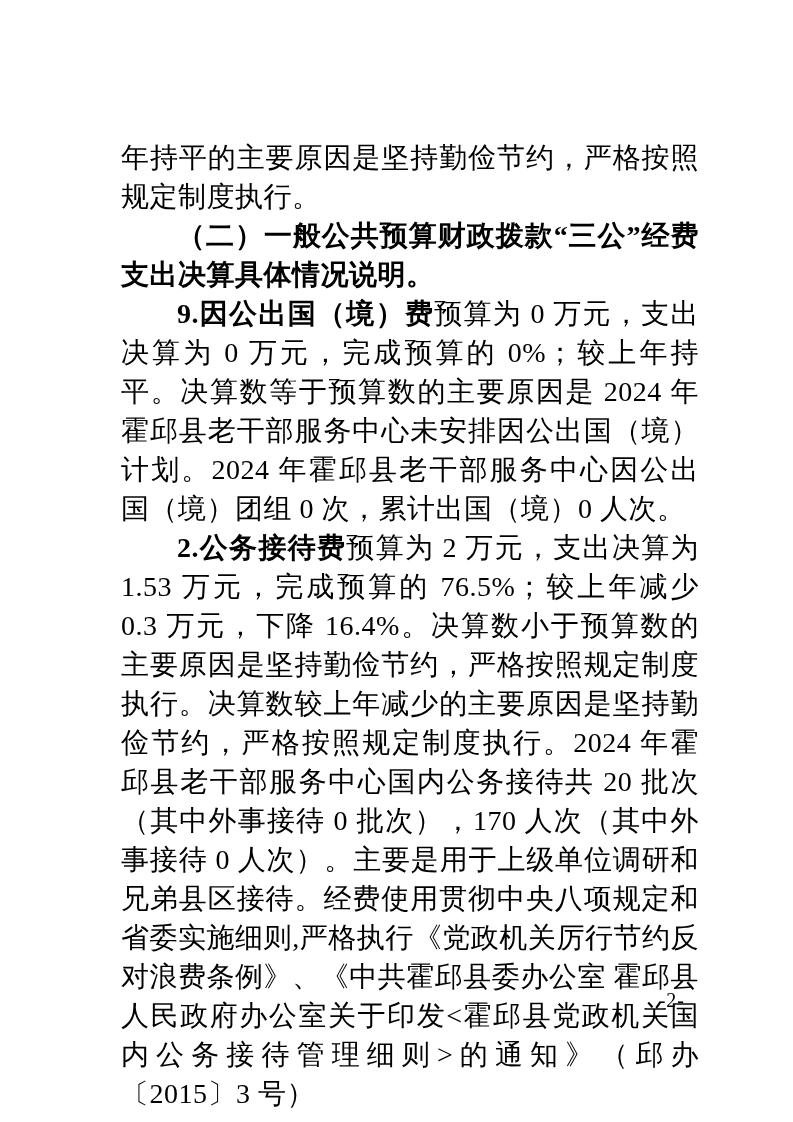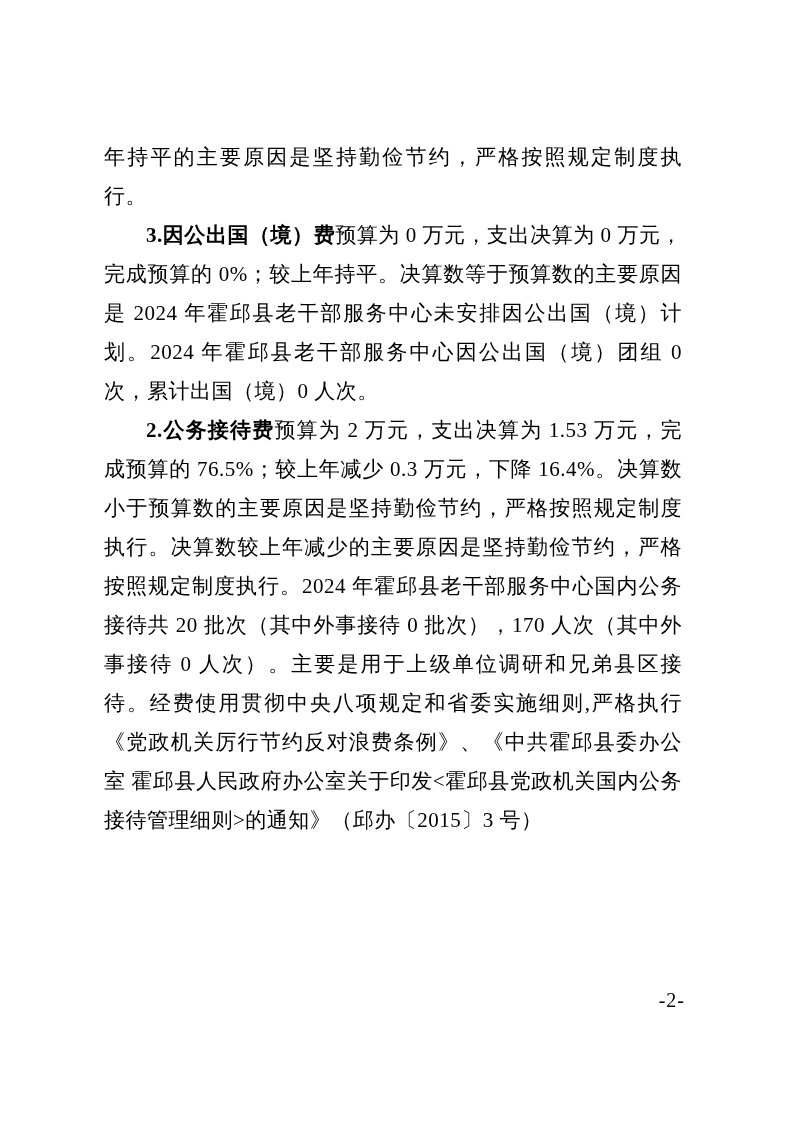--- a/index.html
+++ b/index.html
@@ -19,23 +19,23 @@
     position: absolute;
     top: 0;
     left: 0;
     width: 793px;
     height: 1122px;
     background: #ffffff;
   }
   .doc-body {
     position: absolute;
     top: 138px;
-    left: 104px;
+    left: 121px;
     width: 578px;
-    font-size: 21px;
+    font-size: 28px;
     line-height: 39px;
     text-align: justify;
     text-justify: inter-ideograph;
     letter-spacing: 0.5px;
   }
   .para {
     margin: 0;
     padding: 0;
   }
   .para.indent {
@@ -52,17 +52,18 @@
     line-height: 30px;
     letter-spacing: 1px;
   }
 </style>
 </head>
 <body>
 
 <div class="page">
   <div class="doc-body">
       <p class="para"><span class="seg">年持平的主要原因是坚持勤俭节约，严格按照规定制度执行。</span></p>
-      <p class="para indent"><span class="seg bold">3.因公出国（境）费</span><span class="seg">预算为 0 万元，支出决算为 0 万元，完成预算的 0%；较上年持平。决算数等于预算数的主要原因是 2024 年霍邱县老干部服务中心未安排因公出国（境）计划。2024 年霍邱县老干部服务中心因公出国（境）团组 0 次，累计出国（境）0 人次。</span></p>
+      <p class="para indent"><span class="seg bold">（二）一般公共预算财政拨款“三公”经费支出决算具体情况说明。</span></p>
+      <p class="para indent"><span class="seg bold">9.因公出国（境）费</span><span class="seg">预算为 0 万元，支出决算为 0 万元，完成预算的 0%；较上年持平。决算数等于预算数的主要原因是 2024 年霍邱县老干部服务中心未安排因公出国（境）计划。2024 年霍邱县老干部服务中心因公出国（境）团组 0 次，累计出国（境）0 人次。</span></p>
       <p class="para indent"><span class="seg bold">2.公务接待费</span><span class="seg">预算为 2 万元，支出决算为 1.53 万元，完成预算的 76.5%；较上年减少 0.3 万元，下降 16.4%。决算数小于预算数的主要原因是坚持勤俭节约，严格按照规定制度执行。决算数较上年减少的主要原因是坚持勤俭节约，严格按照规定制度执行。2024 年霍邱县老干部服务中心国内公务接待共 20 批次（其中外事接待 0 批次），170 人次（其中外事接待 0 人次）。主要是用于上级单位调研和兄弟县区接待。经费使用贯彻中央八项规定和省委实施细则,严格执行《党政机关厉行节约反对浪费条例》、《中共霍邱县委办公室 霍邱县人民政府办公室关于印发&lt;霍邱县党政机关国内公务接待管理细则&gt;的通知》（邱办〔2015〕3 号）</span></p>
     </div>
   <div class="page-number">-2-</div>
 </div>
 
 </body></html>

